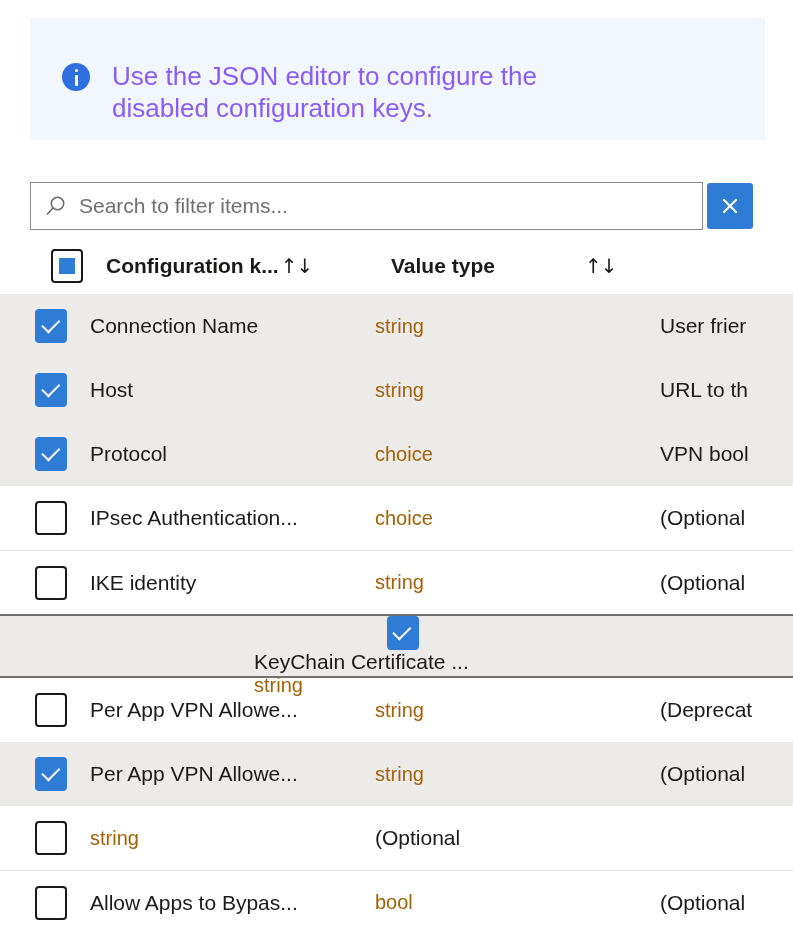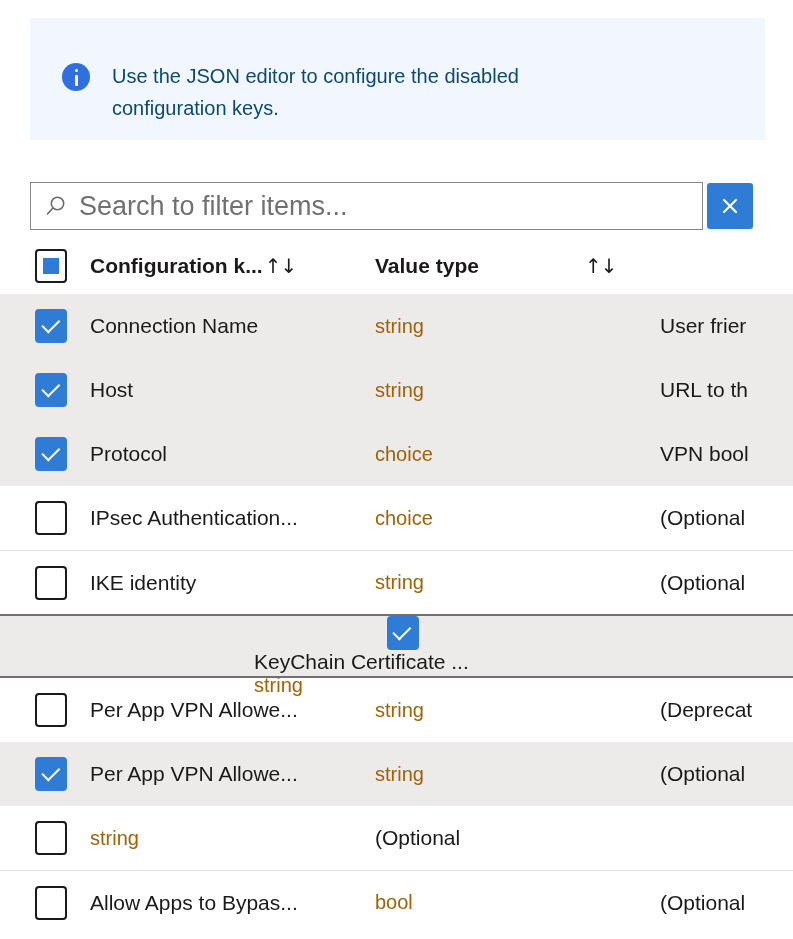--- a/index.html
+++ b/index.html
@@ -60,23 +60,23 @@
     position: absolute;
     left: 12.5px;
     top: 11.5px;
     width: 3.5px;
     height: 11px;
     border-radius: 1px;
     background: #ffffff;
   }
   .info-text {
     margin-left: 22px;
-    font-size: 20px;
+    font-size: 26px;
     line-height: 32px;
-    color: #0c4a6e;
+    color: #8b5cf6;
     max-width: 510px;
     font-family: "Liberation Sans", sans-serif;
   }
 
   
   .search-row {
     position: absolute;
     left: 30px;
     top: 182px;
     width: 735px;
@@ -102,21 +102,21 @@
     position: relative;
     margin-right: 12px;
   }
   .search-icon svg { display: block; }
   .search-input {
     flex: 1 1 auto;
     border: none;
     outline: none;
     background: transparent;
     font-family: "Liberation Sans", sans-serif;
-    font-size: 27px;
+    font-size: 21px;
     color: #0f172a;
     padding: 0;
     height: 30px;
     line-height: 30px;
   }
   .search-input::placeholder { color: #707070; opacity: 1; }
 
   .clear-button {
     position: absolute;
     left: 677px;
@@ -147,20 +147,21 @@
     position: relative;
     box-sizing: border-box;
     height: 64px;
     display: flex;
     align-items: center;
     width: 793px;
   }
   .thead {
     height: 56px;
     border-bottom: none;
+    padding-left: 16px;
   }
   .trow.divider {
     border-top: 1px solid #e3e3e3;
   }
   .trow.selected {
     background: #edebe9;
     border-top: none;
   }
   .trow.focused {
     border-top: 2px solid #70706e;

